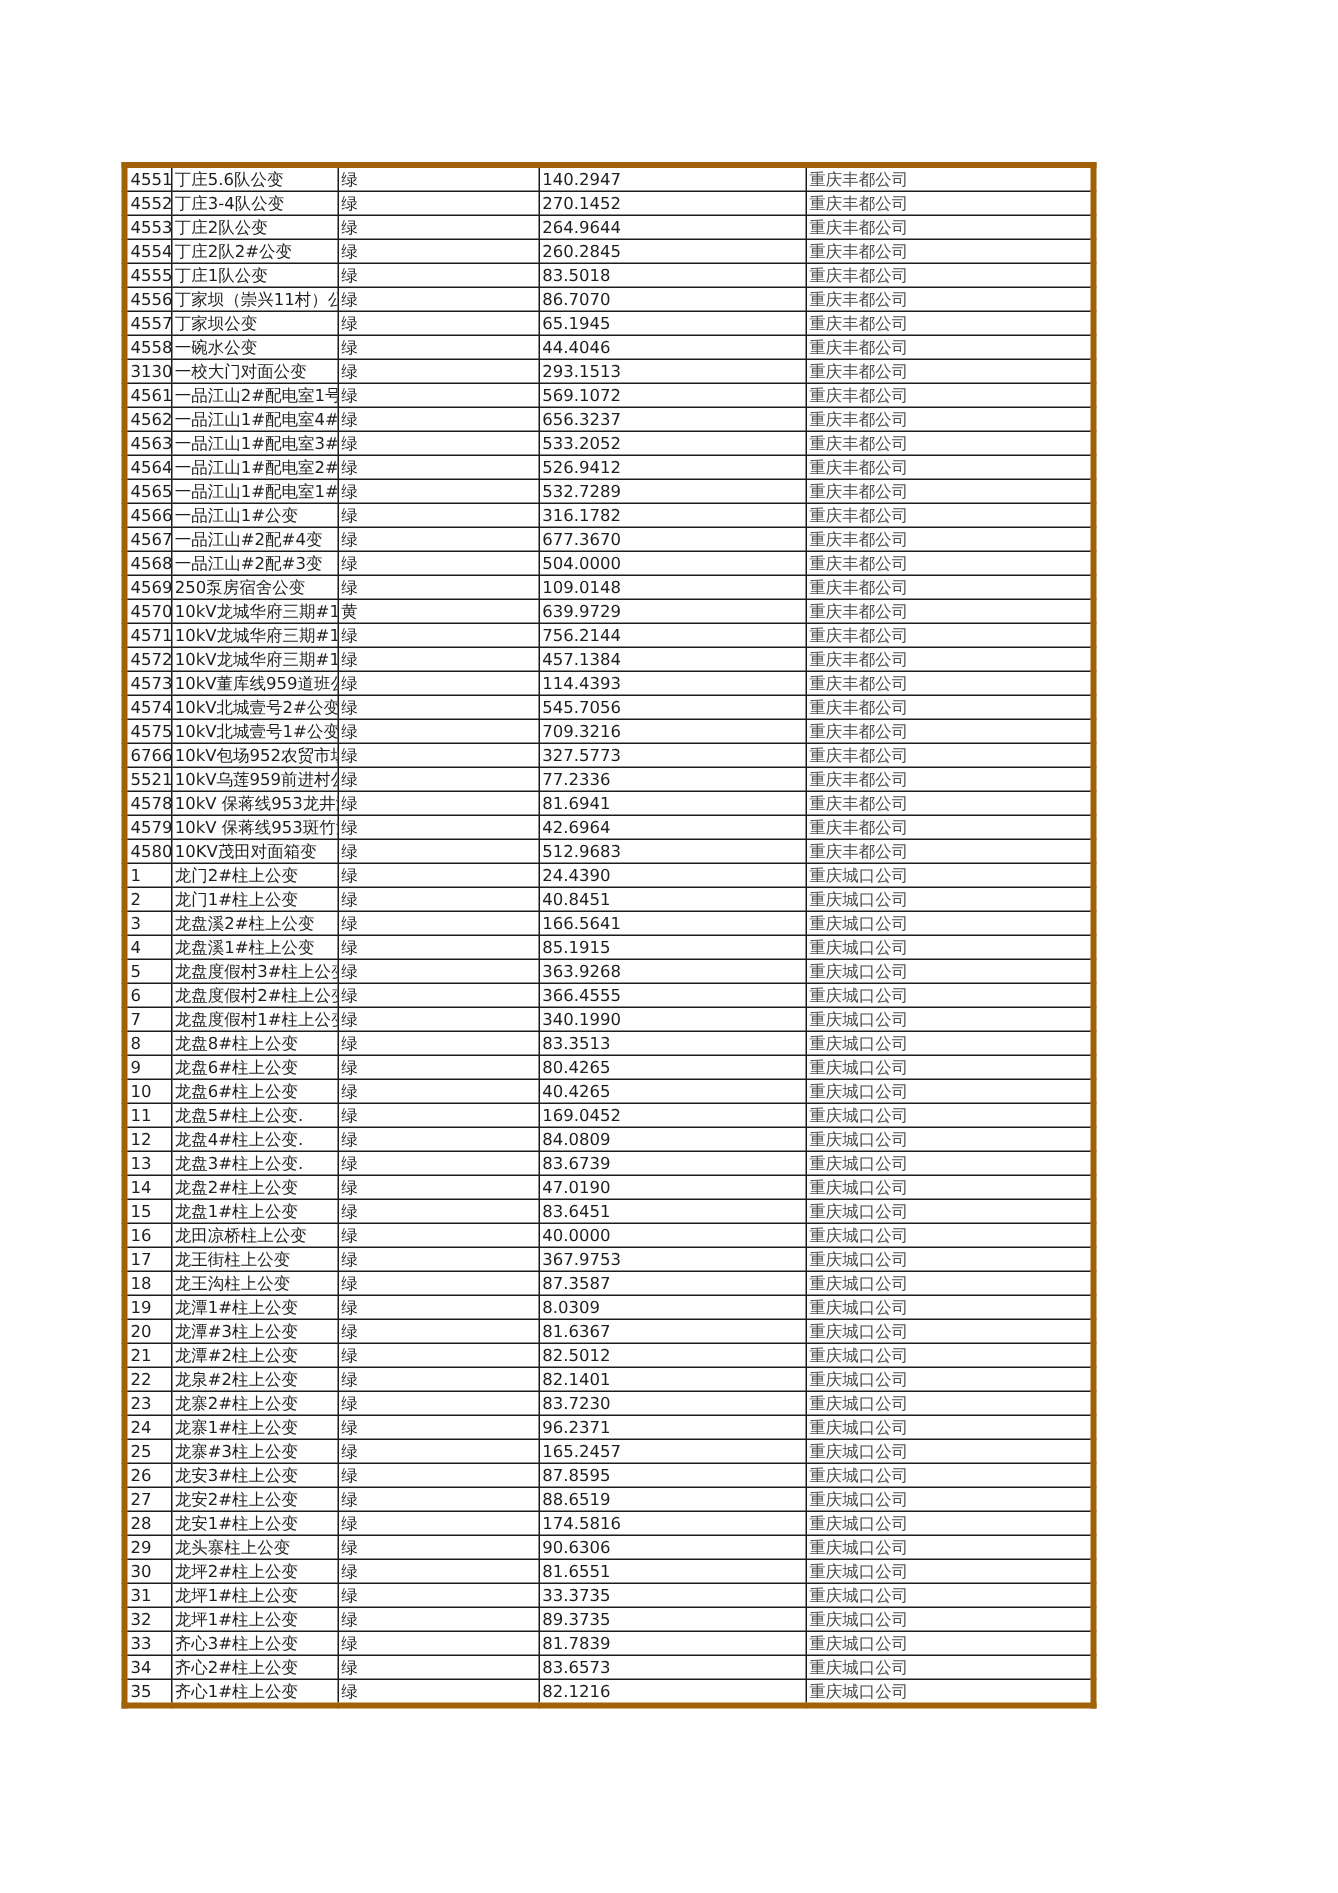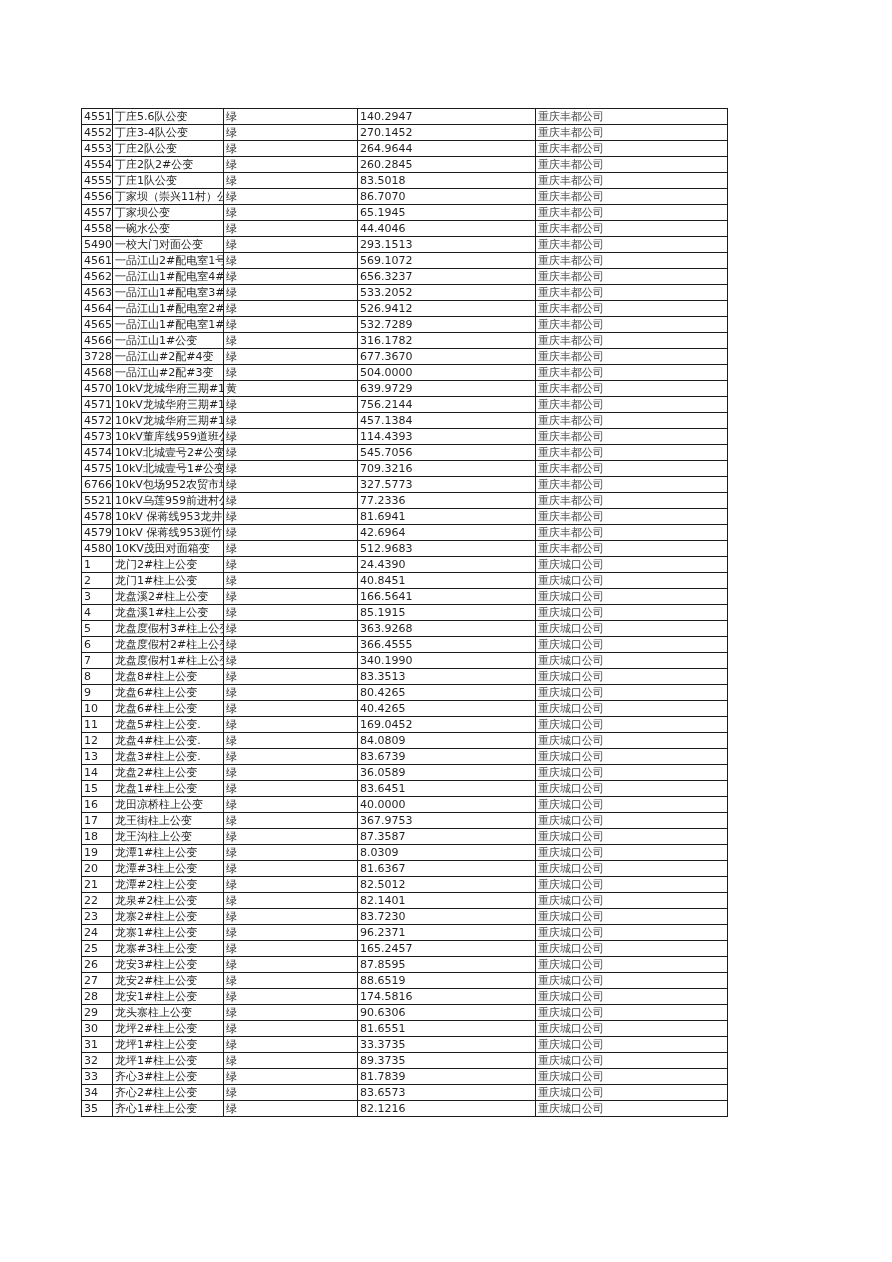--- a/index.html
+++ b/index.html
@@ -14,21 +14,21 @@
     font-family: "DejaVu Sans", sans-serif;
     overflow: hidden;
   }
   .sheet-table {
     position: absolute;
     left: 81px;
     top: 108px;
     width: 646px;
     border-collapse: collapse;
     table-layout: fixed;
-    border: 1px solid #a16207;
+    border: 4px solid #a16207;
   }
   .sheet-table td {
     border: 1px solid #1c1c1c;
     height: 15px;
     padding: 0 2px;
     font-size: 11px;
     line-height: 15px;
     white-space: nowrap;
     overflow: hidden;
     color: #1f1f1f;
@@ -108,21 +108,21 @@
           <td class="cell-company">重庆丰都公司</td>
         </tr>
         <tr>
           <td class="cell-id">4558</td>
           <td class="cell-name">一碗水公变</td>
           <td class="cell-status">绿</td>
           <td class="cell-value">44.4046</td>
           <td class="cell-company">重庆丰都公司</td>
         </tr>
         <tr>
-          <td class="cell-id">5490</td>
+          <td class="cell-id">3130</td>
           <td class="cell-name">一校大门对面公变</td>
           <td class="cell-status">绿</td>
           <td class="cell-value">293.1513</td>
           <td class="cell-company">重庆丰都公司</td>
         </tr>
         <tr>
           <td class="cell-id">4561</td>
           <td class="cell-name">一品江山2#配电室1号变</td>
           <td class="cell-status">绿</td>
           <td class="cell-value">569.1072</td>
@@ -157,31 +157,38 @@
           <td class="cell-company">重庆丰都公司</td>
         </tr>
         <tr>
           <td class="cell-id">4566</td>
           <td class="cell-name">一品江山1#公变</td>
           <td class="cell-status">绿</td>
           <td class="cell-value">316.1782</td>
           <td class="cell-company">重庆丰都公司</td>
         </tr>
         <tr>
-          <td class="cell-id">3728</td>
+          <td class="cell-id">4567</td>
           <td class="cell-name">一品江山#2配#4变</td>
           <td class="cell-status">绿</td>
           <td class="cell-value">677.3670</td>
           <td class="cell-company">重庆丰都公司</td>
         </tr>
         <tr>
           <td class="cell-id">4568</td>
           <td class="cell-name">一品江山#2配#3变</td>
           <td class="cell-status">绿</td>
           <td class="cell-value">504.0000</td>
+          <td class="cell-company">重庆丰都公司</td>
+        </tr>
+        <tr>
+          <td class="cell-id">4569</td>
+          <td class="cell-name">250泵房宿舍公变</td>
+          <td class="cell-status">绿</td>
+          <td class="cell-value">109.0148</td>
           <td class="cell-company">重庆丰都公司</td>
         </tr>
         <tr>
           <td class="cell-id">4570</td>
           <td class="cell-name">10kV龙城华府三期#1配电</td>
           <td class="cell-status">黄</td>
           <td class="cell-value">639.9729</td>
           <td class="cell-company">重庆丰都公司</td>
         </tr>
         <tr>
@@ -342,21 +349,21 @@
           <td class="cell-id">13</td>
           <td class="cell-name">龙盘3#柱上公变.</td>
           <td class="cell-status">绿</td>
           <td class="cell-value">83.6739</td>
           <td class="cell-company">重庆城口公司</td>
         </tr>
         <tr>
           <td class="cell-id">14</td>
           <td class="cell-name">龙盘2#柱上公变</td>
           <td class="cell-status">绿</td>
-          <td class="cell-value">36.0589</td>
+          <td class="cell-value">47.0190</td>
           <td class="cell-company">重庆城口公司</td>
         </tr>
         <tr>
           <td class="cell-id">15</td>
           <td class="cell-name">龙盘1#柱上公变</td>
           <td class="cell-status">绿</td>
           <td class="cell-value">83.6451</td>
           <td class="cell-company">重庆城口公司</td>
         </tr>
         <tr>

